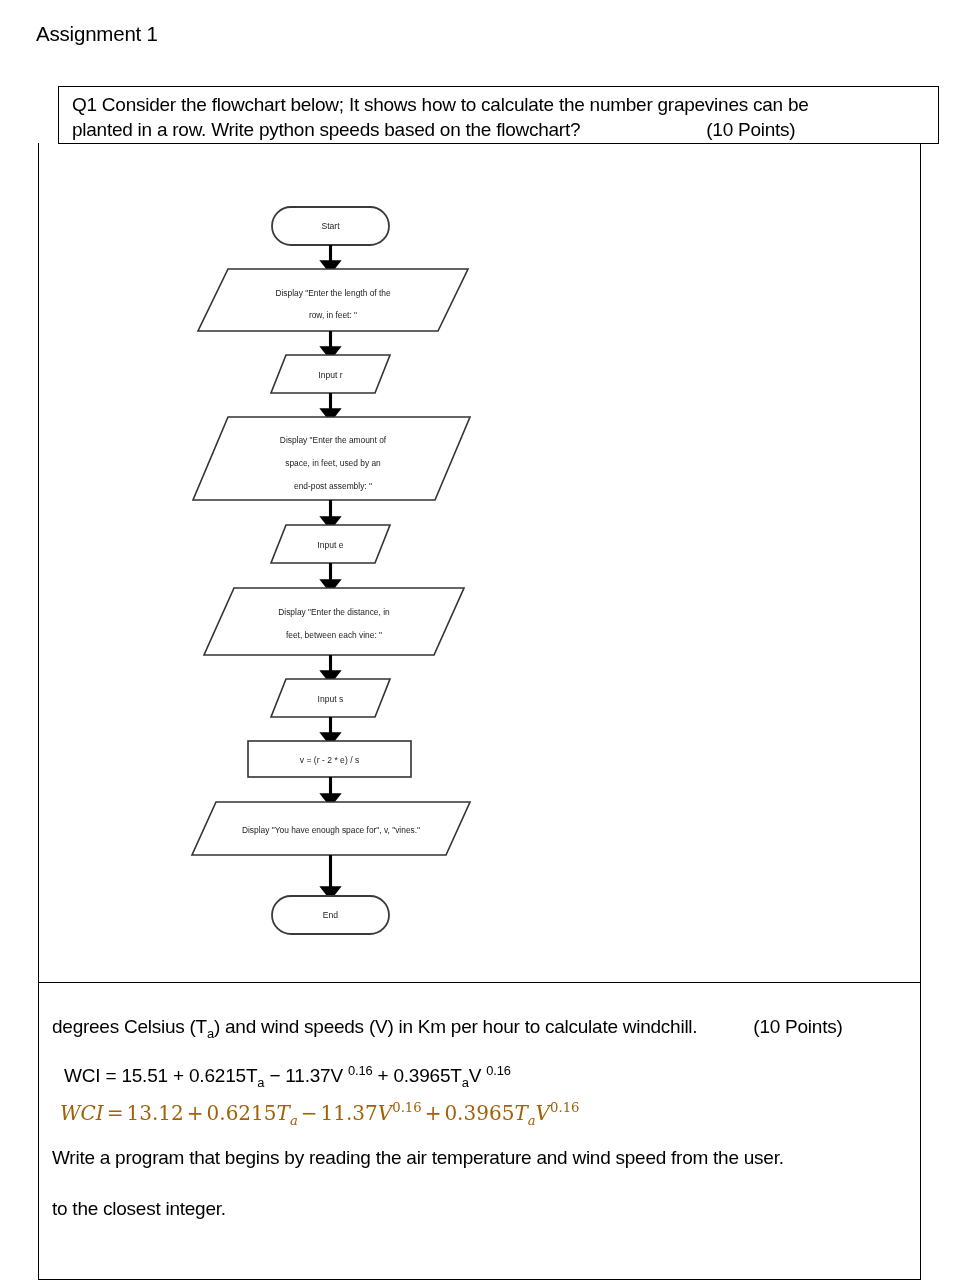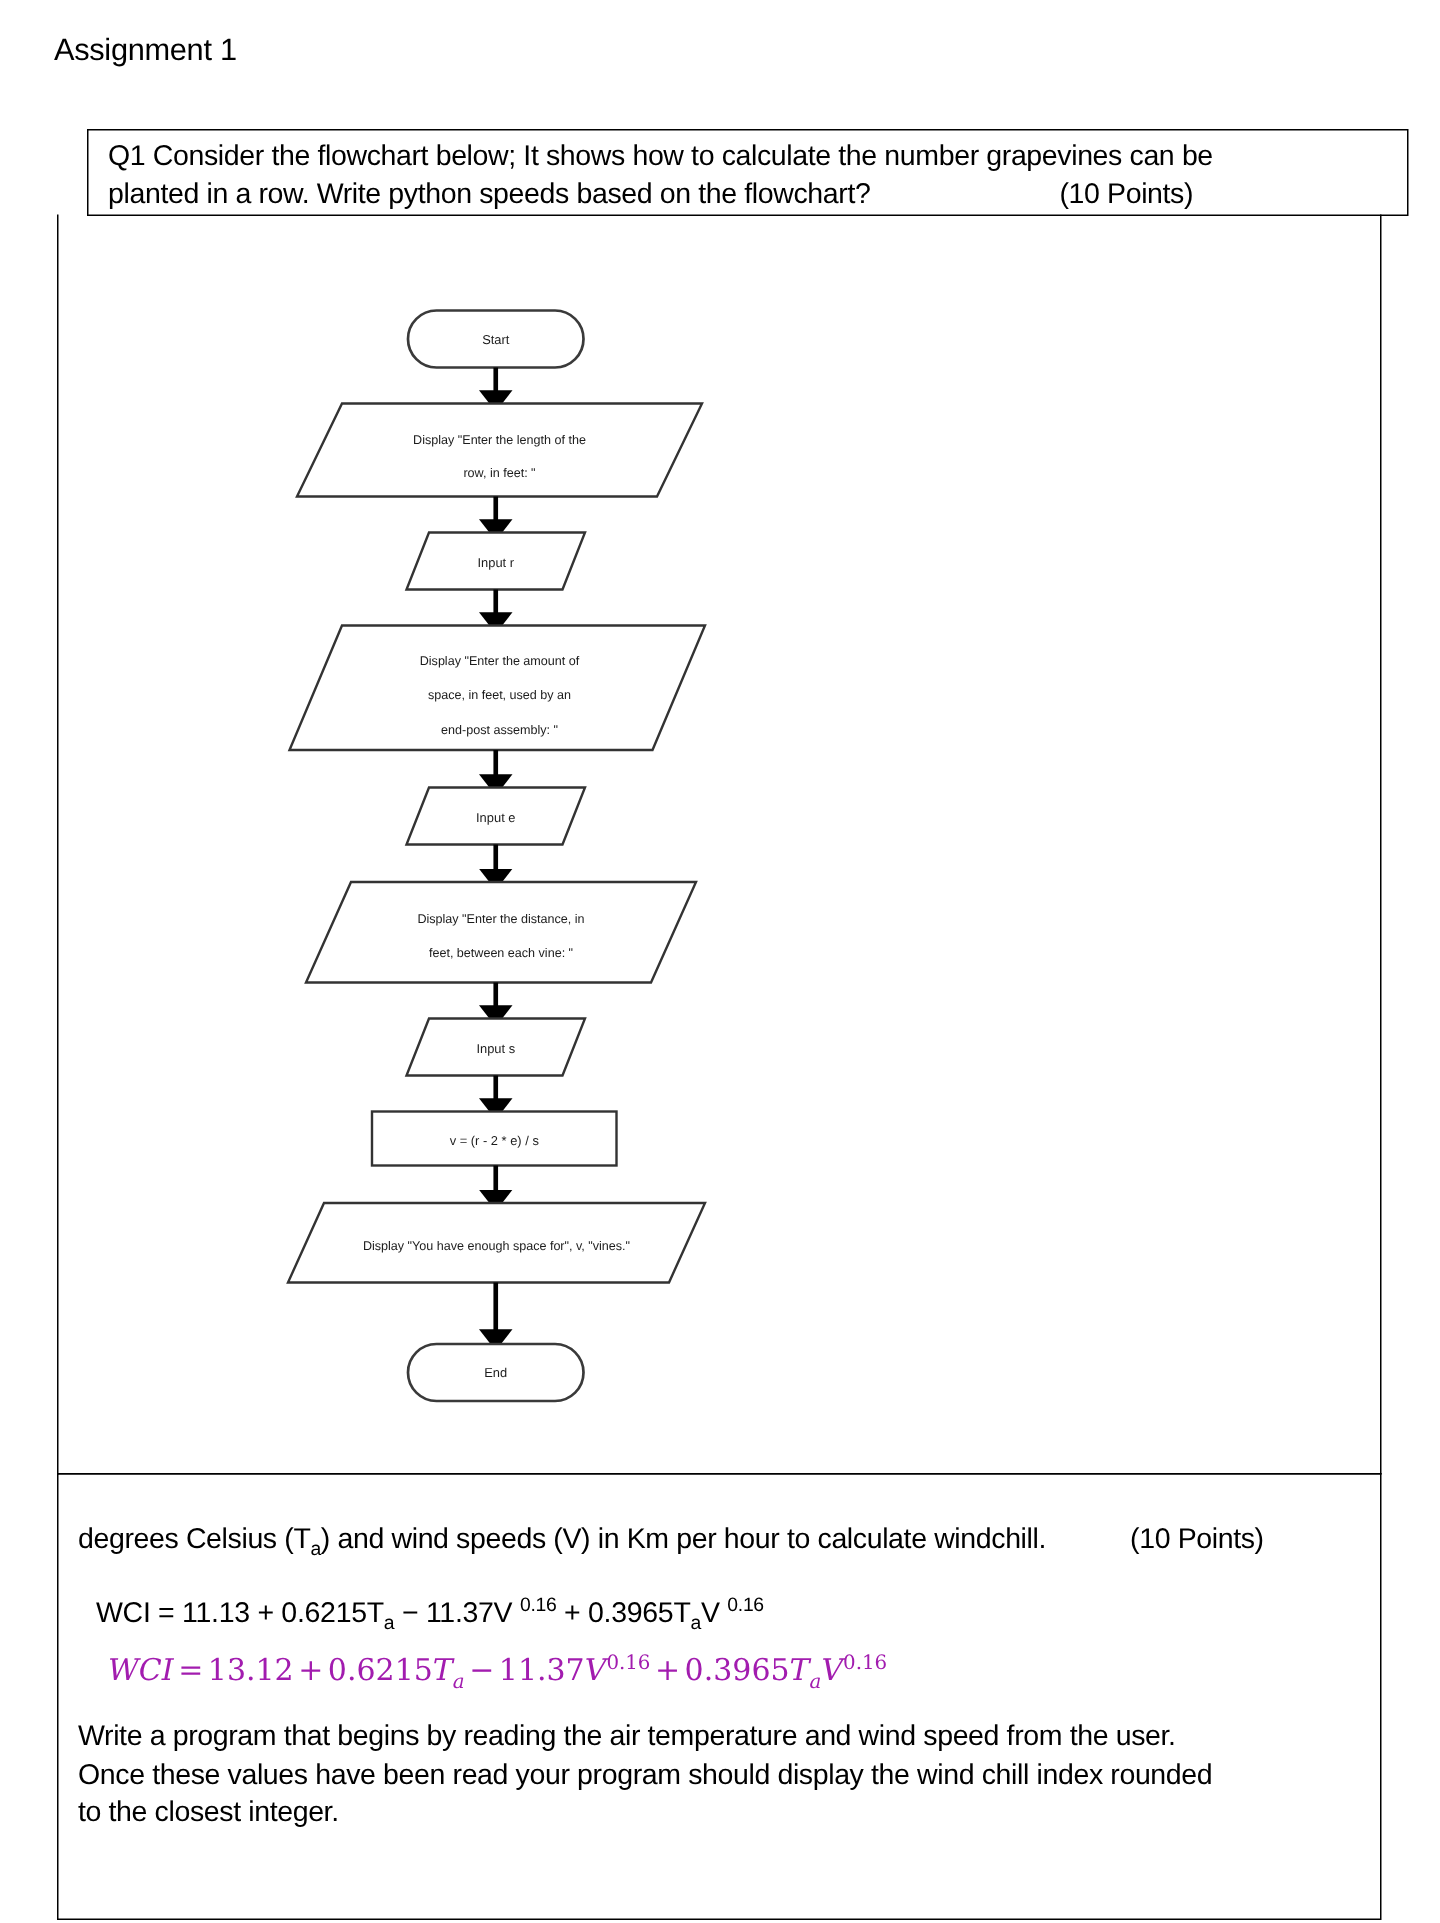--- a/index.html
+++ b/index.html
@@ -78,23 +78,23 @@
     letter-spacing: -0.2px;
     margin-top: 26px;
     margin-left: 12px;
     white-space: nowrap;
   }
   .formula-tex {
     font-family: "DejaVu Serif", "Liberation Serif", serif;
     font-style: italic;
     font-size: 20px;
     margin-top: 14px;
-    margin-left: 20px;
+    margin-left: 8px;
     white-space: nowrap;
-    color: #a21caf;
+    color: #a16207;
   }
   .formula-tex .num { font-style: normal; }
   .formula-tex .op { font-style: normal; padding: 0 3px; }
   .formula-tex sup { font-style: normal; font-size: 0.66em; }
   .formula-tex sub { font-style: italic; font-size: 0.66em; }
   .closing {
     font-size: 19px;
     line-height: 25.5px;
     letter-spacing: -0.25px;
     margin-top: 20px;
@@ -205,24 +205,24 @@
       </g>
     </svg>
   </div>
 
   <div class="qcell cell-q2">
     <div class="qtext">
       <br>
       <span>degrees Celsius (T</span><sub>a</sub><span>) and wind speeds (V) in Km per hour to calculate windchill.</span><span class="spacer-q2"></span><span class="pts">(10 Points)</span>
     </div>
 
-    <div class="formula-plain"><span>WCI = 11.13 + 0.6215T</span><sub>a</sub><span> − 11.37V </span><sup>0.16</sup><span> + 0.3965T</span><sub>a</sub><span>V </span><sup>0.16</sup></div>
+    <div class="formula-plain"><span>WCI = 15.51 + 0.6215T</span><sub>a</sub><span> − 11.37V </span><sup>0.16</sup><span> + 0.3965T</span><sub>a</sub><span>V </span><sup>0.16</sup></div>
 
     <div class="formula-tex"><span>WCI</span><span class="op">=</span><span class="num">13.12</span><span class="op">+</span><span class="num">0.6215</span><span>T</span><sub>a</sub><span class="op">−</span><span class="num">11.37</span><span>V</span><sup>0.16</sup><span class="op">+</span><span class="num">0.3965</span><span>T</span><sub>a</sub><span>V</span><sup>0.16</sup></div>
 
     <div class="closing">
       <span>Write a program that begins by reading the air temperature and wind speed from the user.</span><br>
-      <span>Once these values have been read your program should display the wind chill index rounded</span><br>
+      <br>
       <span>to the closest integer.</span>
     </div>
   </div>
 
 </div>
 
 </body></html>

